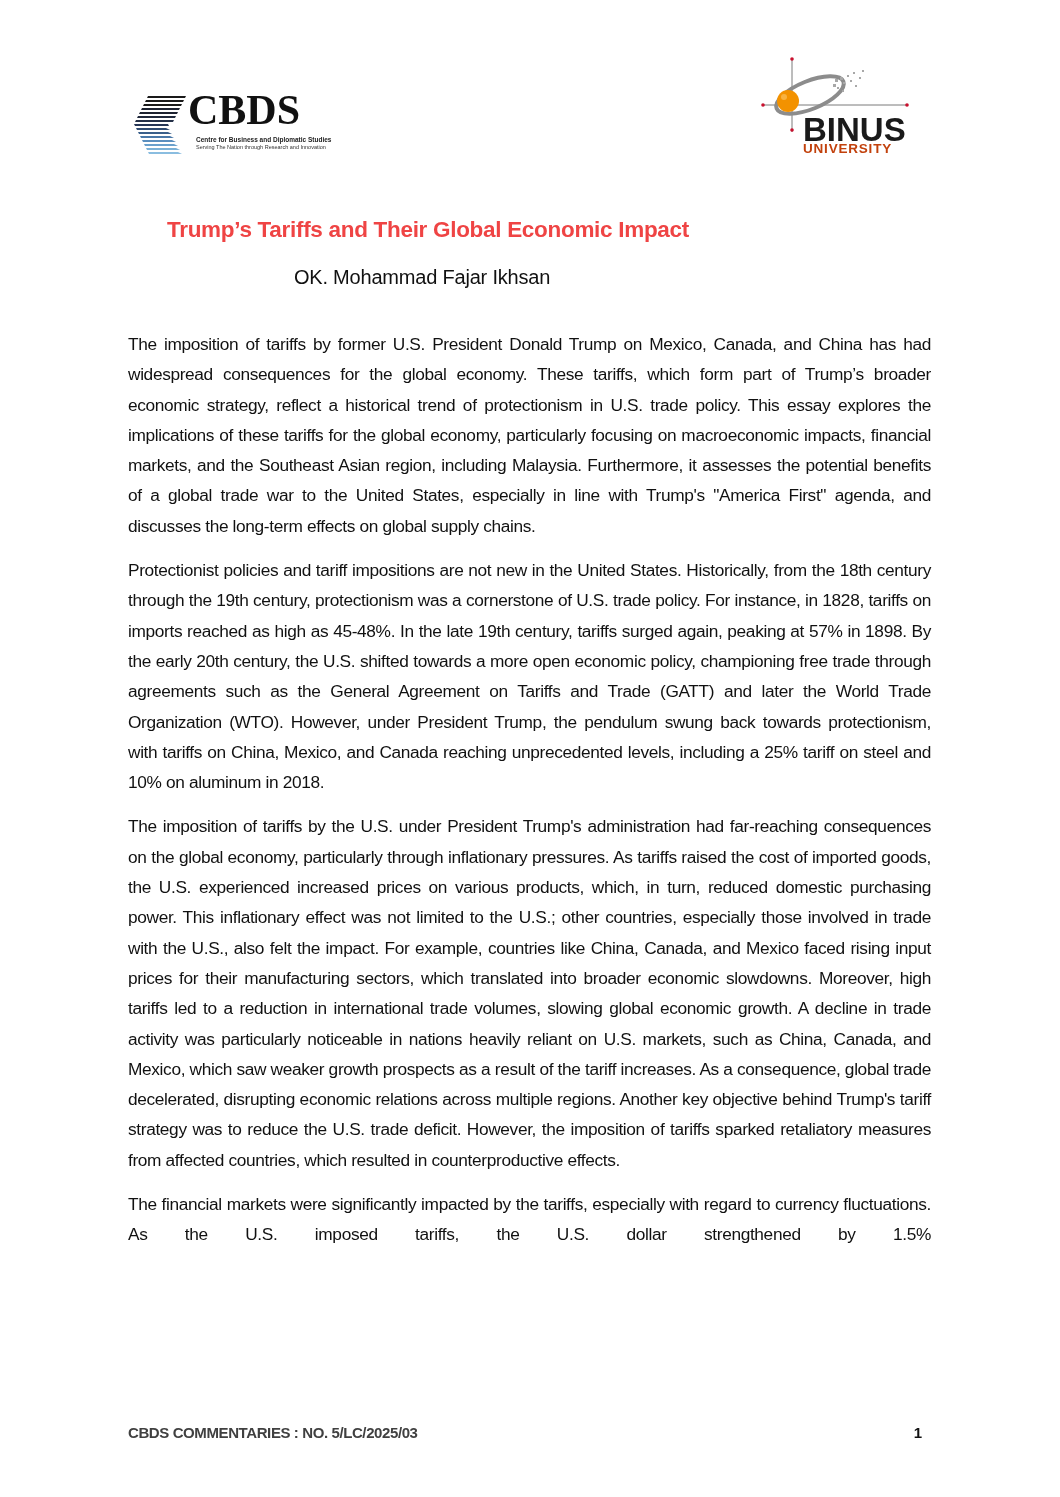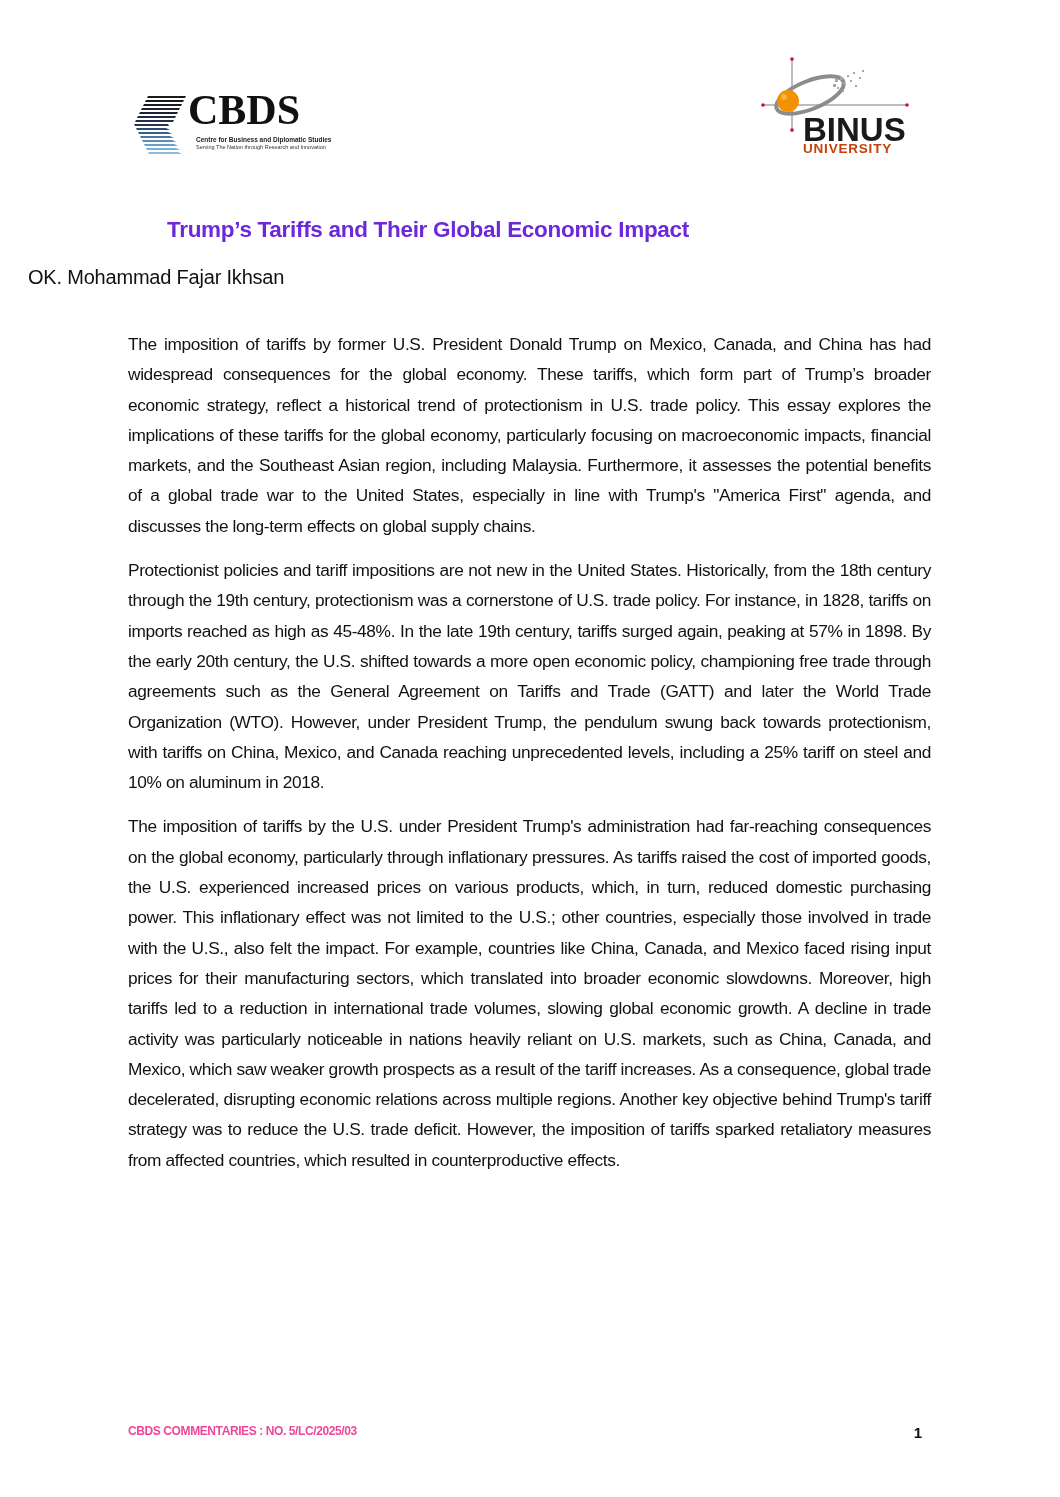--- a/index.html
+++ b/index.html
@@ -13,29 +13,29 @@
     .cbds-sub1 { position: absolute; left: 66px; top: 44px; font-family: "Liberation Sans", sans-serif; font-size: 6.5px; font-weight: bold; color: #222; white-space: nowrap; }
     .cbds-sub2 { position: absolute; left: 66px; top: 52px; font-family: "Liberation Sans", sans-serif; font-size: 5.5px; color: #333; white-space: nowrap; }
 
     
     .binus-logo { position: absolute; left: 755px; top: 45px; width: 170px; height: 100px; }
     .binus-mark { position: absolute; left: 0; top: 0; width: 170px; height: 75px; }
     .binus-word { position: absolute; left: 48px; top: 60px; font-family: "Liberation Sans", sans-serif; font-weight: bold; font-size: 33px; color: #1a1a1a; letter-spacing: 0px; line-height: 26px; }
     .binus-univ { position: absolute; left: 48px; top: 84px; font-family: "Liberation Sans", sans-serif; font-weight: bold; font-size: 13.5px; color: #c2410c; letter-spacing: 0.8px; line-height: 16px; }
 
     
-    .doc-title { position: absolute; left: 0; width: 856px; top: 205px; text-align: center; font-family: "Liberation Sans", sans-serif; font-weight: bold; font-size: 22.5px; color: #6d28d9; letter-spacing: -0.3px; }
-    .doc-author { position: absolute; left: 0; width: 844px; top: 254px; text-align: left; font-family: "Liberation Sans", sans-serif; font-size: 20px; color: #111; letter-spacing: -0.2px; margin-left: 28px; }
+    .doc-title { position: absolute; left: 0; width: 856px; top: 205px; text-align: center; font-family: "Liberation Sans", sans-serif; font-weight: bold; font-size: 22.5px; color: #ef4444; letter-spacing: -0.3px; }
+    .doc-author { position: absolute; left: 0; width: 844px; top: 254px; text-align: center; font-family: "Liberation Sans", sans-serif; font-size: 20px; color: #111; letter-spacing: -0.2px; }
 
     
     .body-text { position: absolute; left: 128px; top: 317px; width: 803px; }
     .para { margin: 0 0 14px 0; font-family: "Liberation Sans", sans-serif; font-size: 17.3px; line-height: 30.3px; text-align: justify; color: #111; letter-spacing: -0.35px; word-spacing: 0px; }
 
     
-    .footer-left { position: absolute; left: 128px; top: 1412px; font-family: "Liberation Sans", sans-serif; font-weight: bold; font-size: 12px; color: #ec4899; letter-spacing: -0.4px; }
+    .footer-left { position: absolute; left: 128px; top: 1412px; font-family: "Liberation Sans", sans-serif; font-weight: bold; font-size: 15px; color: #404040; letter-spacing: -0.4px; }
     .footer-right { position: absolute; right: 138px; top: 1412px; font-family: "Liberation Sans", sans-serif; font-weight: bold; font-size: 15px; color: #111; }
   </style>
 </head>
 <body>
 
 <div class="page">
 
   <div class="cbds-logo">
     <svg class="cbds-mark" viewBox="0 0 56 60">
       <g>
@@ -95,18 +95,19 @@
     <div class="binus-univ">UNIVERSITY</div>
   </div>
 
   <h1 class="doc-title" style="margin:0;">Trump’s Tariffs and Their Global Economic Impact</h1>
   <div class="doc-author">OK. Mohammad Fajar Ikhsan</div>
 
   <div class="body-text">
     <p class="para">The imposition of tariffs by former U.S. President Donald Trump on Mexico, Canada, and China has had widespread consequences for the global economy. These tariffs, which form part of Trump’s broader economic strategy, reflect a historical trend of protectionism in U.S. trade policy. This essay explores the implications of these tariffs for the global economy, particularly focusing on macroeconomic impacts, financial markets, and the Southeast Asian region, including Malaysia. Furthermore, it assesses the potential benefits of a global trade war to the United States, especially in line with Trump's "America First" agenda, and discusses the long-term effects on global supply chains.</p>
     <p class="para">Protectionist policies and tariff impositions are not new in the United States. Historically, from the 18th century through the 19th century, protectionism was a cornerstone of U.S. trade policy. For instance, in 1828, tariffs on imports reached as high as 45-48%. In the late 19th century, tariffs surged again, peaking at 57% in 1898. By the early 20th century, the U.S. shifted towards a more open economic policy, championing free trade through agreements such as the General Agreement on Tariffs and Trade (GATT) and later the World Trade Organization (WTO). However, under President Trump, the pendulum swung back towards protectionism, with tariffs on China, Mexico, and Canada reaching unprecedented levels, including a 25% tariff on steel and 10% on aluminum in 2018.</p>
     <p class="para">The imposition of tariffs by the U.S. under President Trump's administration had far-reaching consequences on the global economy, particularly through inflationary pressures. As tariffs raised the cost of imported goods, the U.S. experienced increased prices on various products, which, in turn, reduced domestic purchasing power. This inflationary effect was not limited to the U.S.; other countries, especially those involved in trade with the U.S., also felt the impact. For example, countries like China, Canada, and Mexico faced rising input prices for their manufacturing sectors, which translated into broader economic slowdowns. Moreover, high tariffs led to a reduction in international trade volumes, slowing global economic growth. A decline in trade activity was particularly noticeable in nations heavily reliant on U.S. markets, such as China, Canada, and Mexico, which saw weaker growth prospects as a result of the tariff increases. As a consequence, global trade decelerated, disrupting economic relations across multiple regions. Another key objective behind Trump's tariff strategy was to reduce the U.S. trade deficit. However, the imposition of tariffs sparked retaliatory measures from affected countries, which resulted in counterproductive effects.</p>
+    <p class="para" style="text-align-last: justify;">The financial markets were significantly impacted by the tariffs, especially with regard to currency fluctuations. As the U.S. imposed tariffs, the U.S. dollar strengthened by 1.5%</p>
   </div>
 
   <div class="footer-left">CBDS COMMENTARIES : NO. 5/LC/2025/03</div>
   <div class="footer-right">1</div>
 
 </div>
 
 </body></html>

